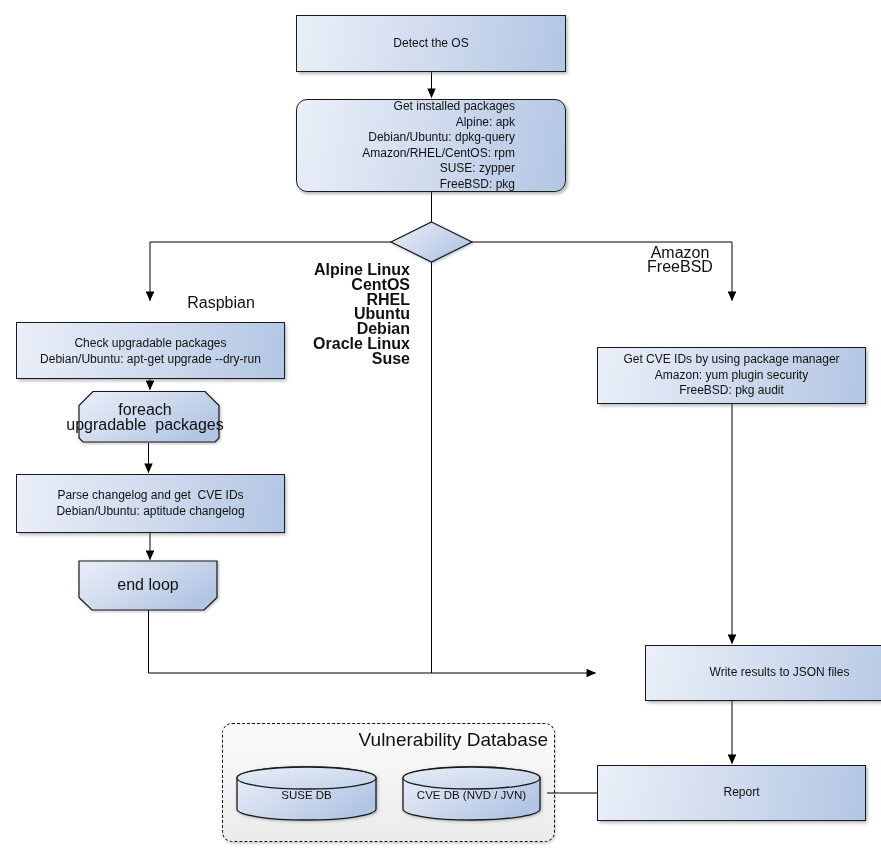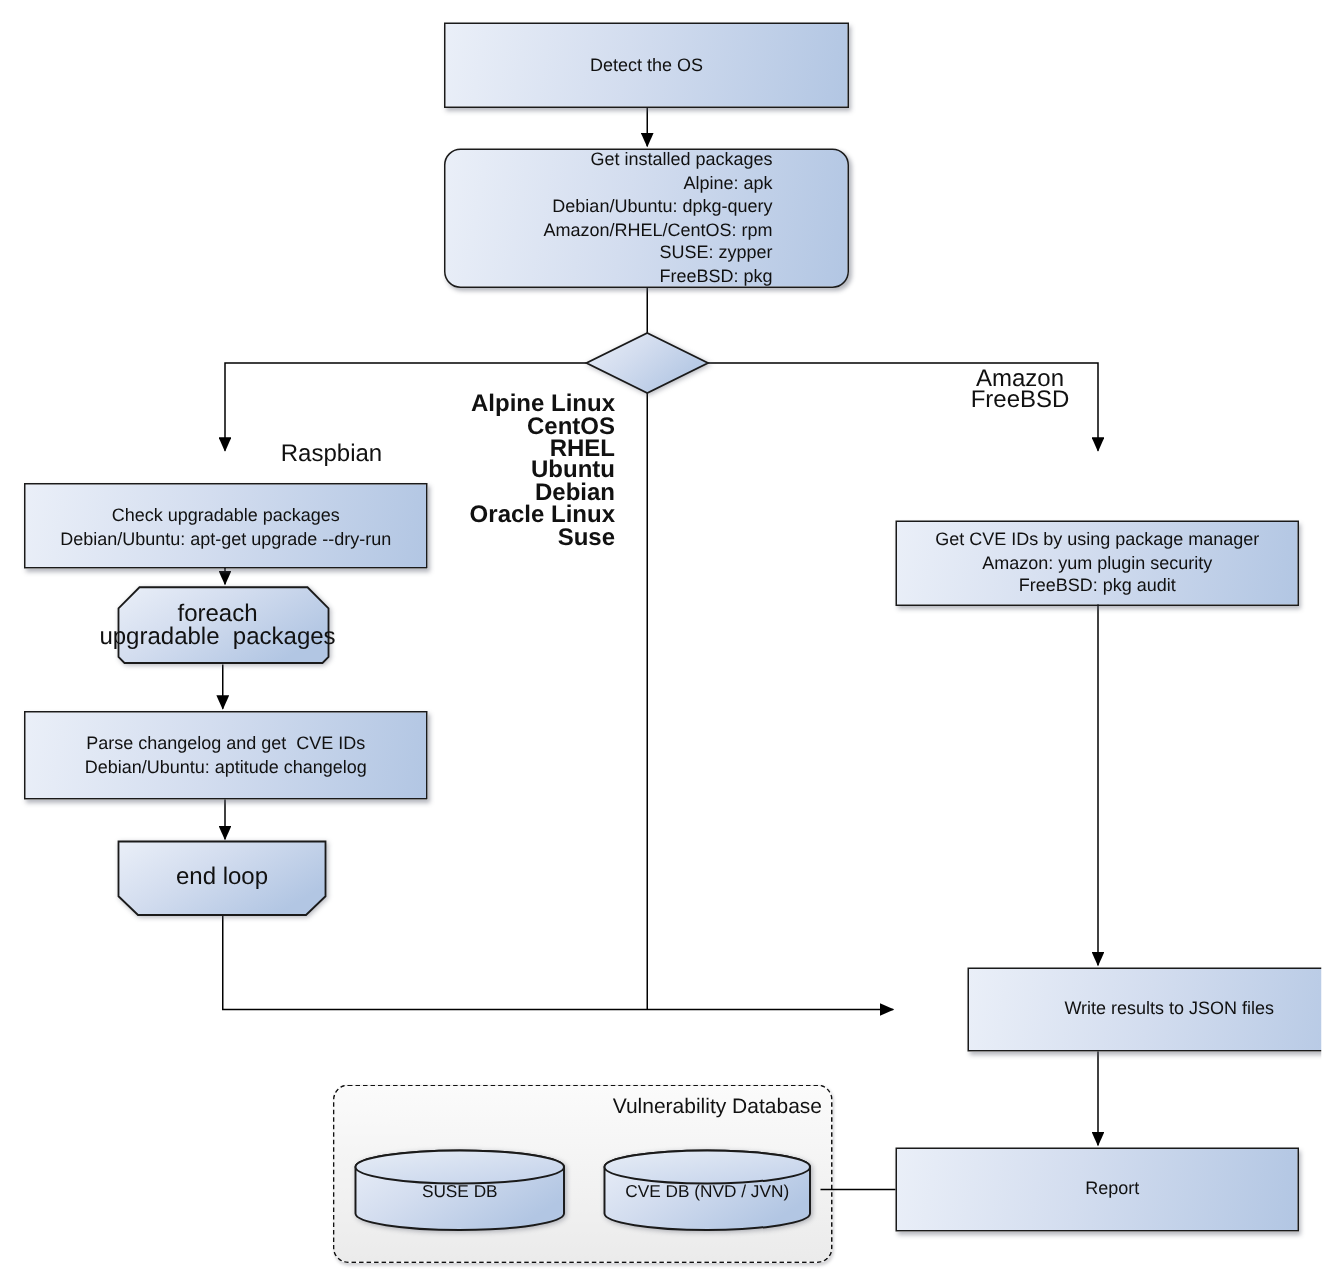--- a/index.html
+++ b/index.html
@@ -21,21 +21,21 @@
   .node.align-right .txt{text-align:right;padding-right:50px;}
   .floating{position:absolute;font-size:16px;line-height:14.8px;white-space:pre;}
   .centered{display:flex;align-items:center;justify-content:center;text-align:center;}
   .right{text-align:right;font-weight:bold;}
   .vdb{
     position:absolute;left:222px;top:723px;width:333px;height:119px;box-sizing:border-box;
     border:1.5px dashed #111;border-radius:10px;
     background:linear-gradient(#fbfbfb,#ebebeb);
     box-shadow:1px 1.5px 2px rgba(120,120,130,0.3);
   }
-  .vdb-title{text-align:right;padding:5px 6px 0 0;font-size:14px;color:#111;}
+  .vdb-title{text-align:right;padding:5px 6px 0 0;font-size:19px;color:#111;}
   .cyl-label{font-size:11.5px;}
   .shadowed{filter:drop-shadow(1.2px 1.8px 1.6px rgba(90,95,110,0.45));}
 </style>
 </head>
 <body>
 
 <div class="canvas">
 
   <div class="vdb">
     <div class="vdb-title">Vulnerability Database</div>

